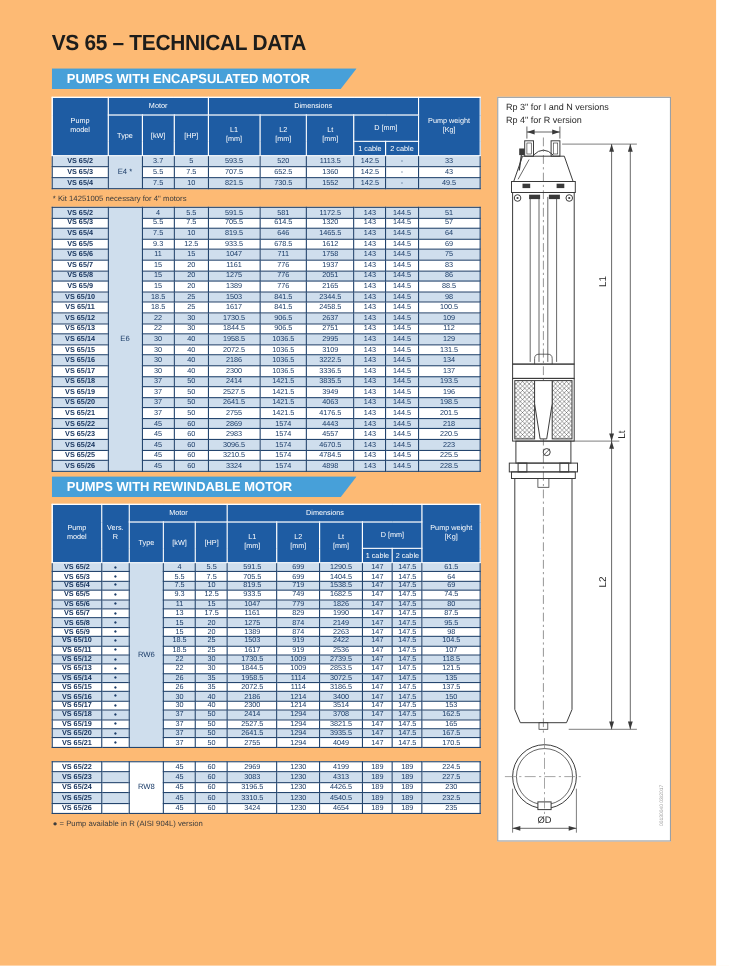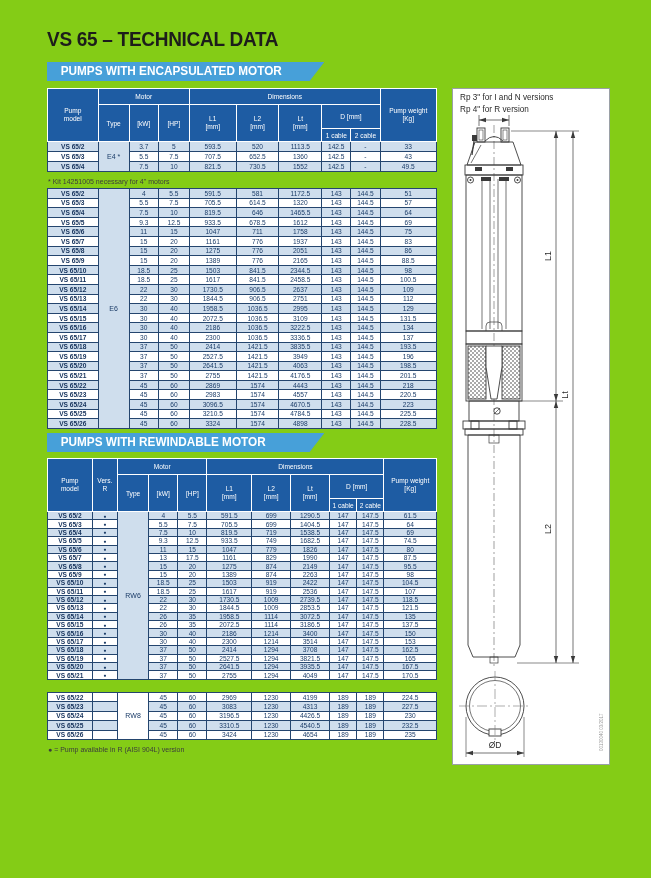--- a/index.html
+++ b/index.html
@@ -1,16 +1,16 @@
 <!DOCTYPE html>
 <html><head>
 <meta charset="utf-8">
 <style>
   html,body{margin:0;padding:0;background:#fff;}
-  .sheet{position:relative;width:651px;height:878px;background:#84cc16;overflow:hidden;
+  .sheet{position:relative;width:651px;height:878px;background:#fdba74;overflow:hidden;
          font-family:"Liberation Sans",sans-serif;color:#1b3c68;}
   .title{position:absolute;left:47px;top:28px;font-size:20px;font-weight:bold;color:#1d1d1b;
          letter-spacing:-0.3px;transform:scaleX(0.95);transform-origin:left;white-space:nowrap;}
   .banner{position:absolute;left:47px;width:283px;height:19px;background:#47a0d9;color:#fff;
           font-size:12px;font-weight:bold;line-height:19px;padding-left:14px;box-sizing:border-box;
           clip-path:polygon(0 0,100% 0,calc(100% - 15px) 100%,0 100%);white-space:nowrap;
           transform:scaleX(0.98);transform-origin:left;}
   #banner1{top:62px;} #banner2{top:433px;}
 
   table{border-collapse:collapse;table-layout:fixed;width:390px;background:#fff;}

